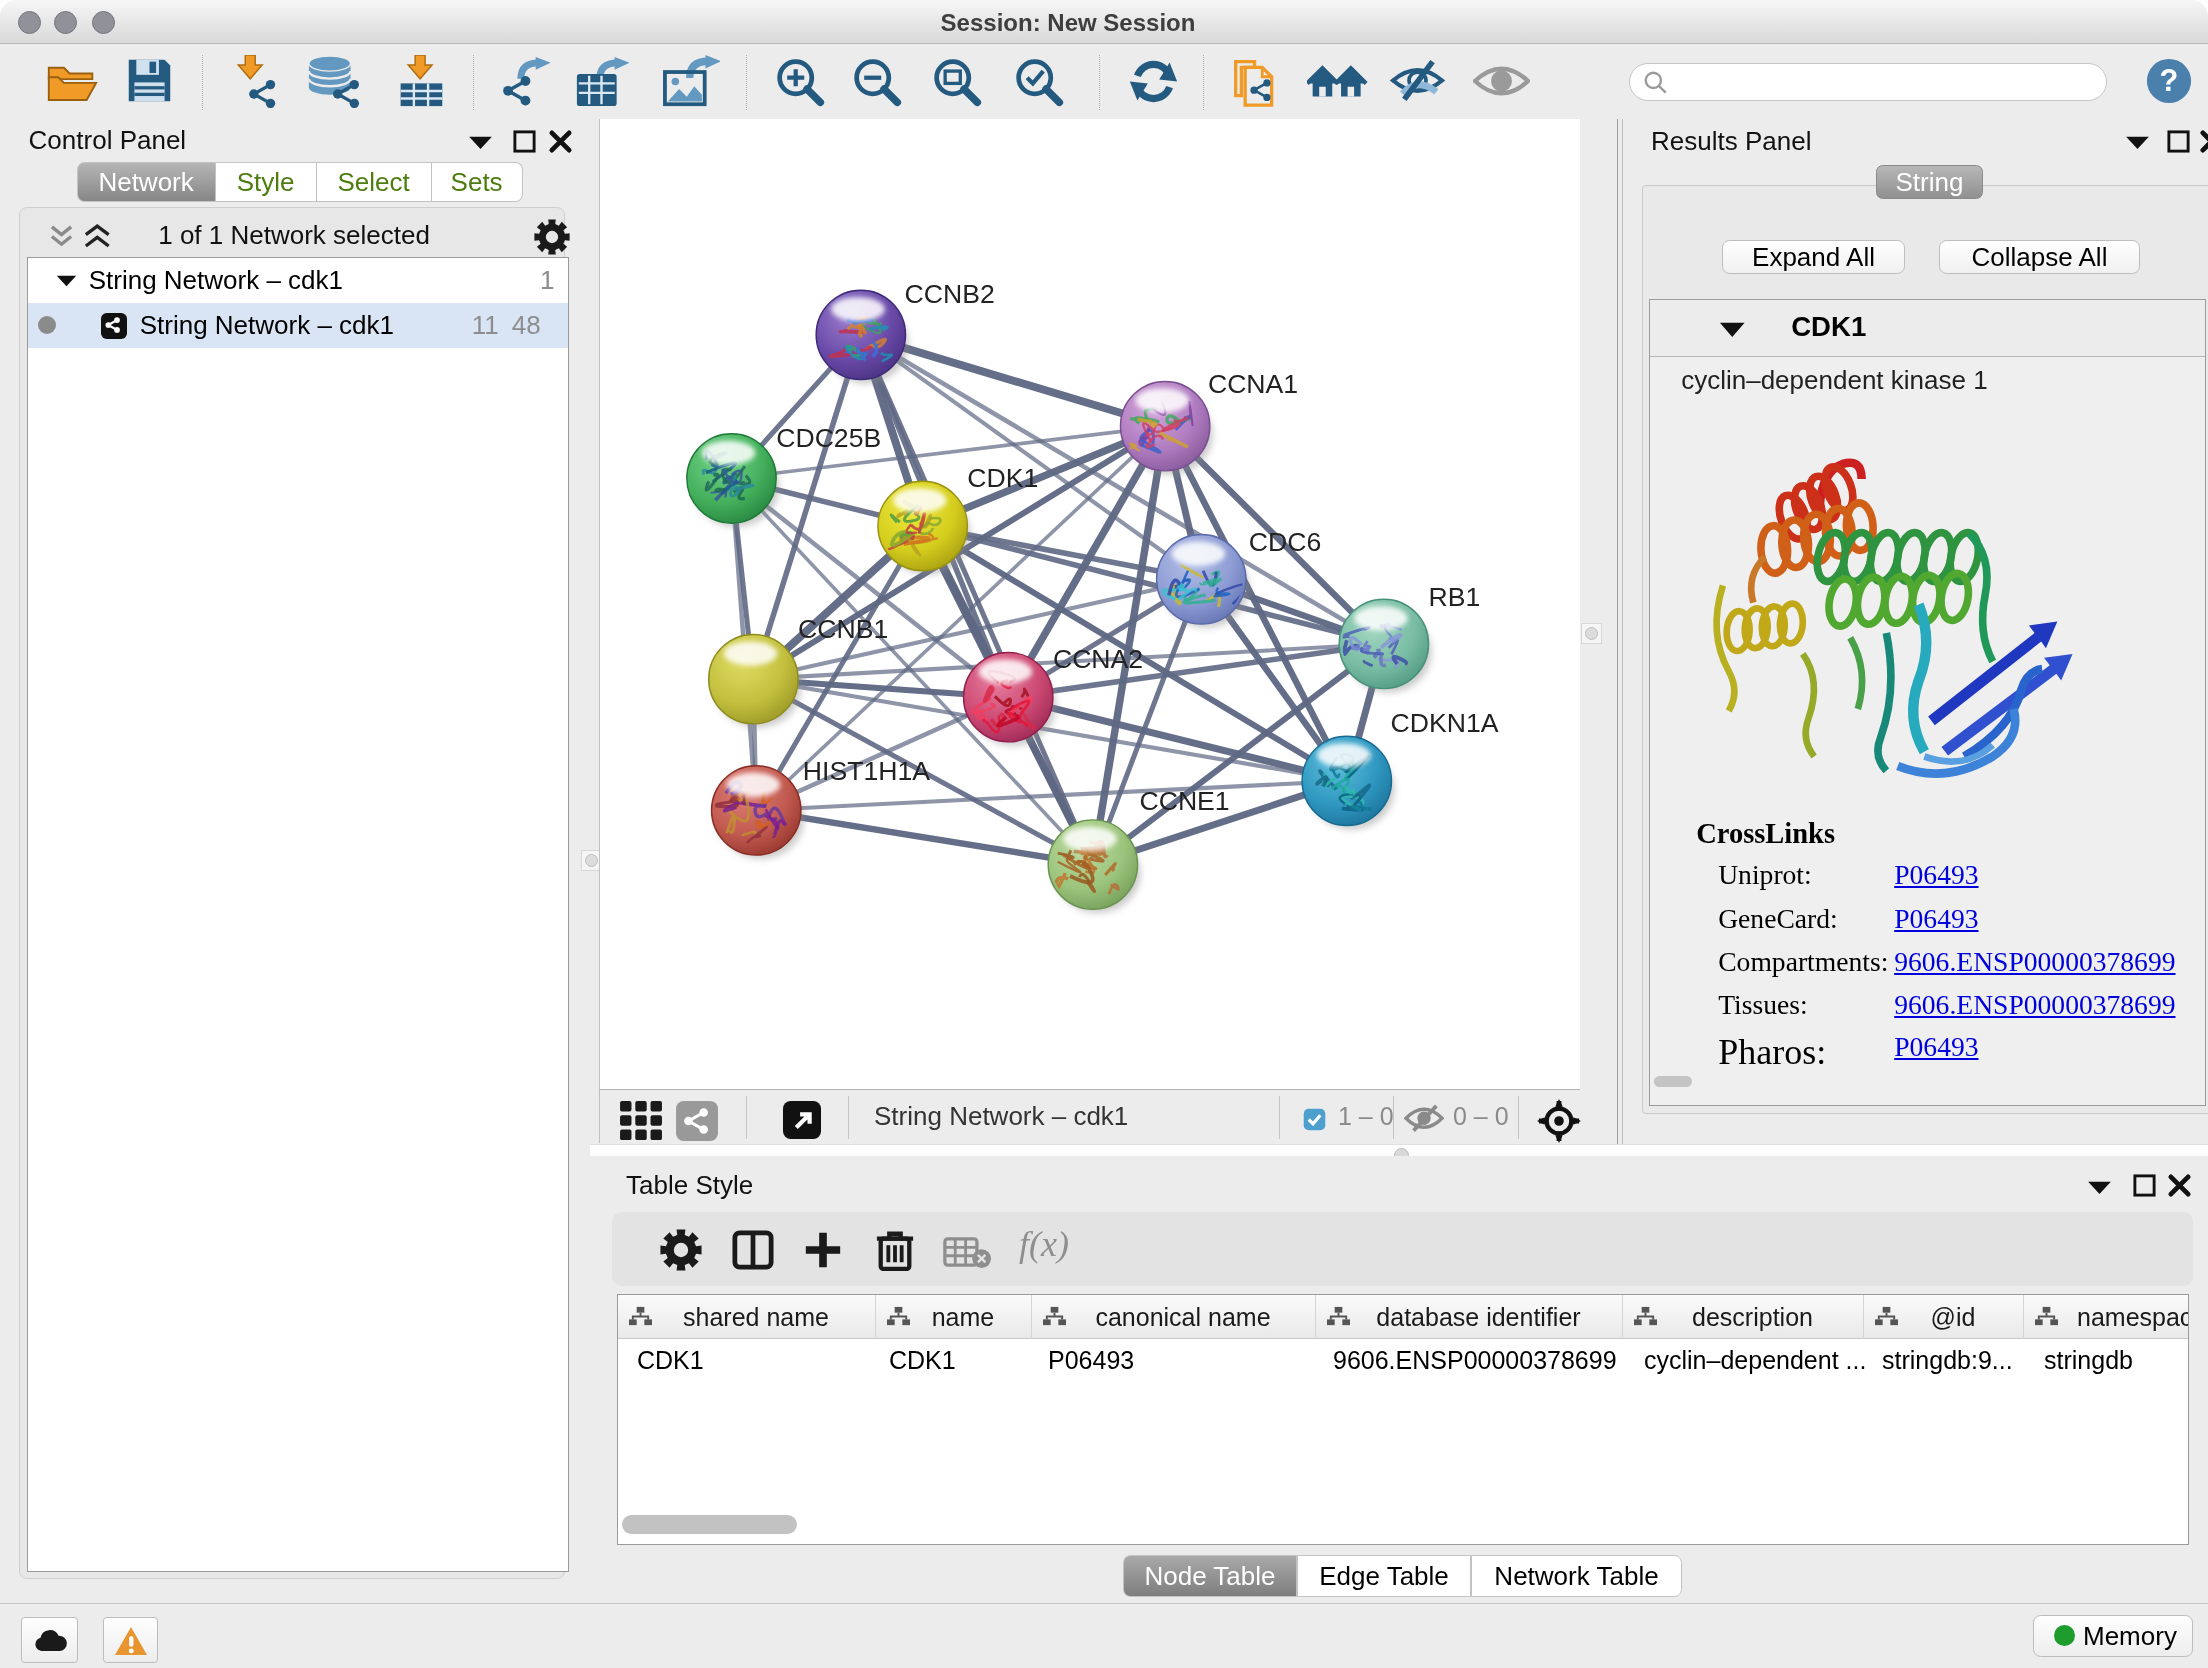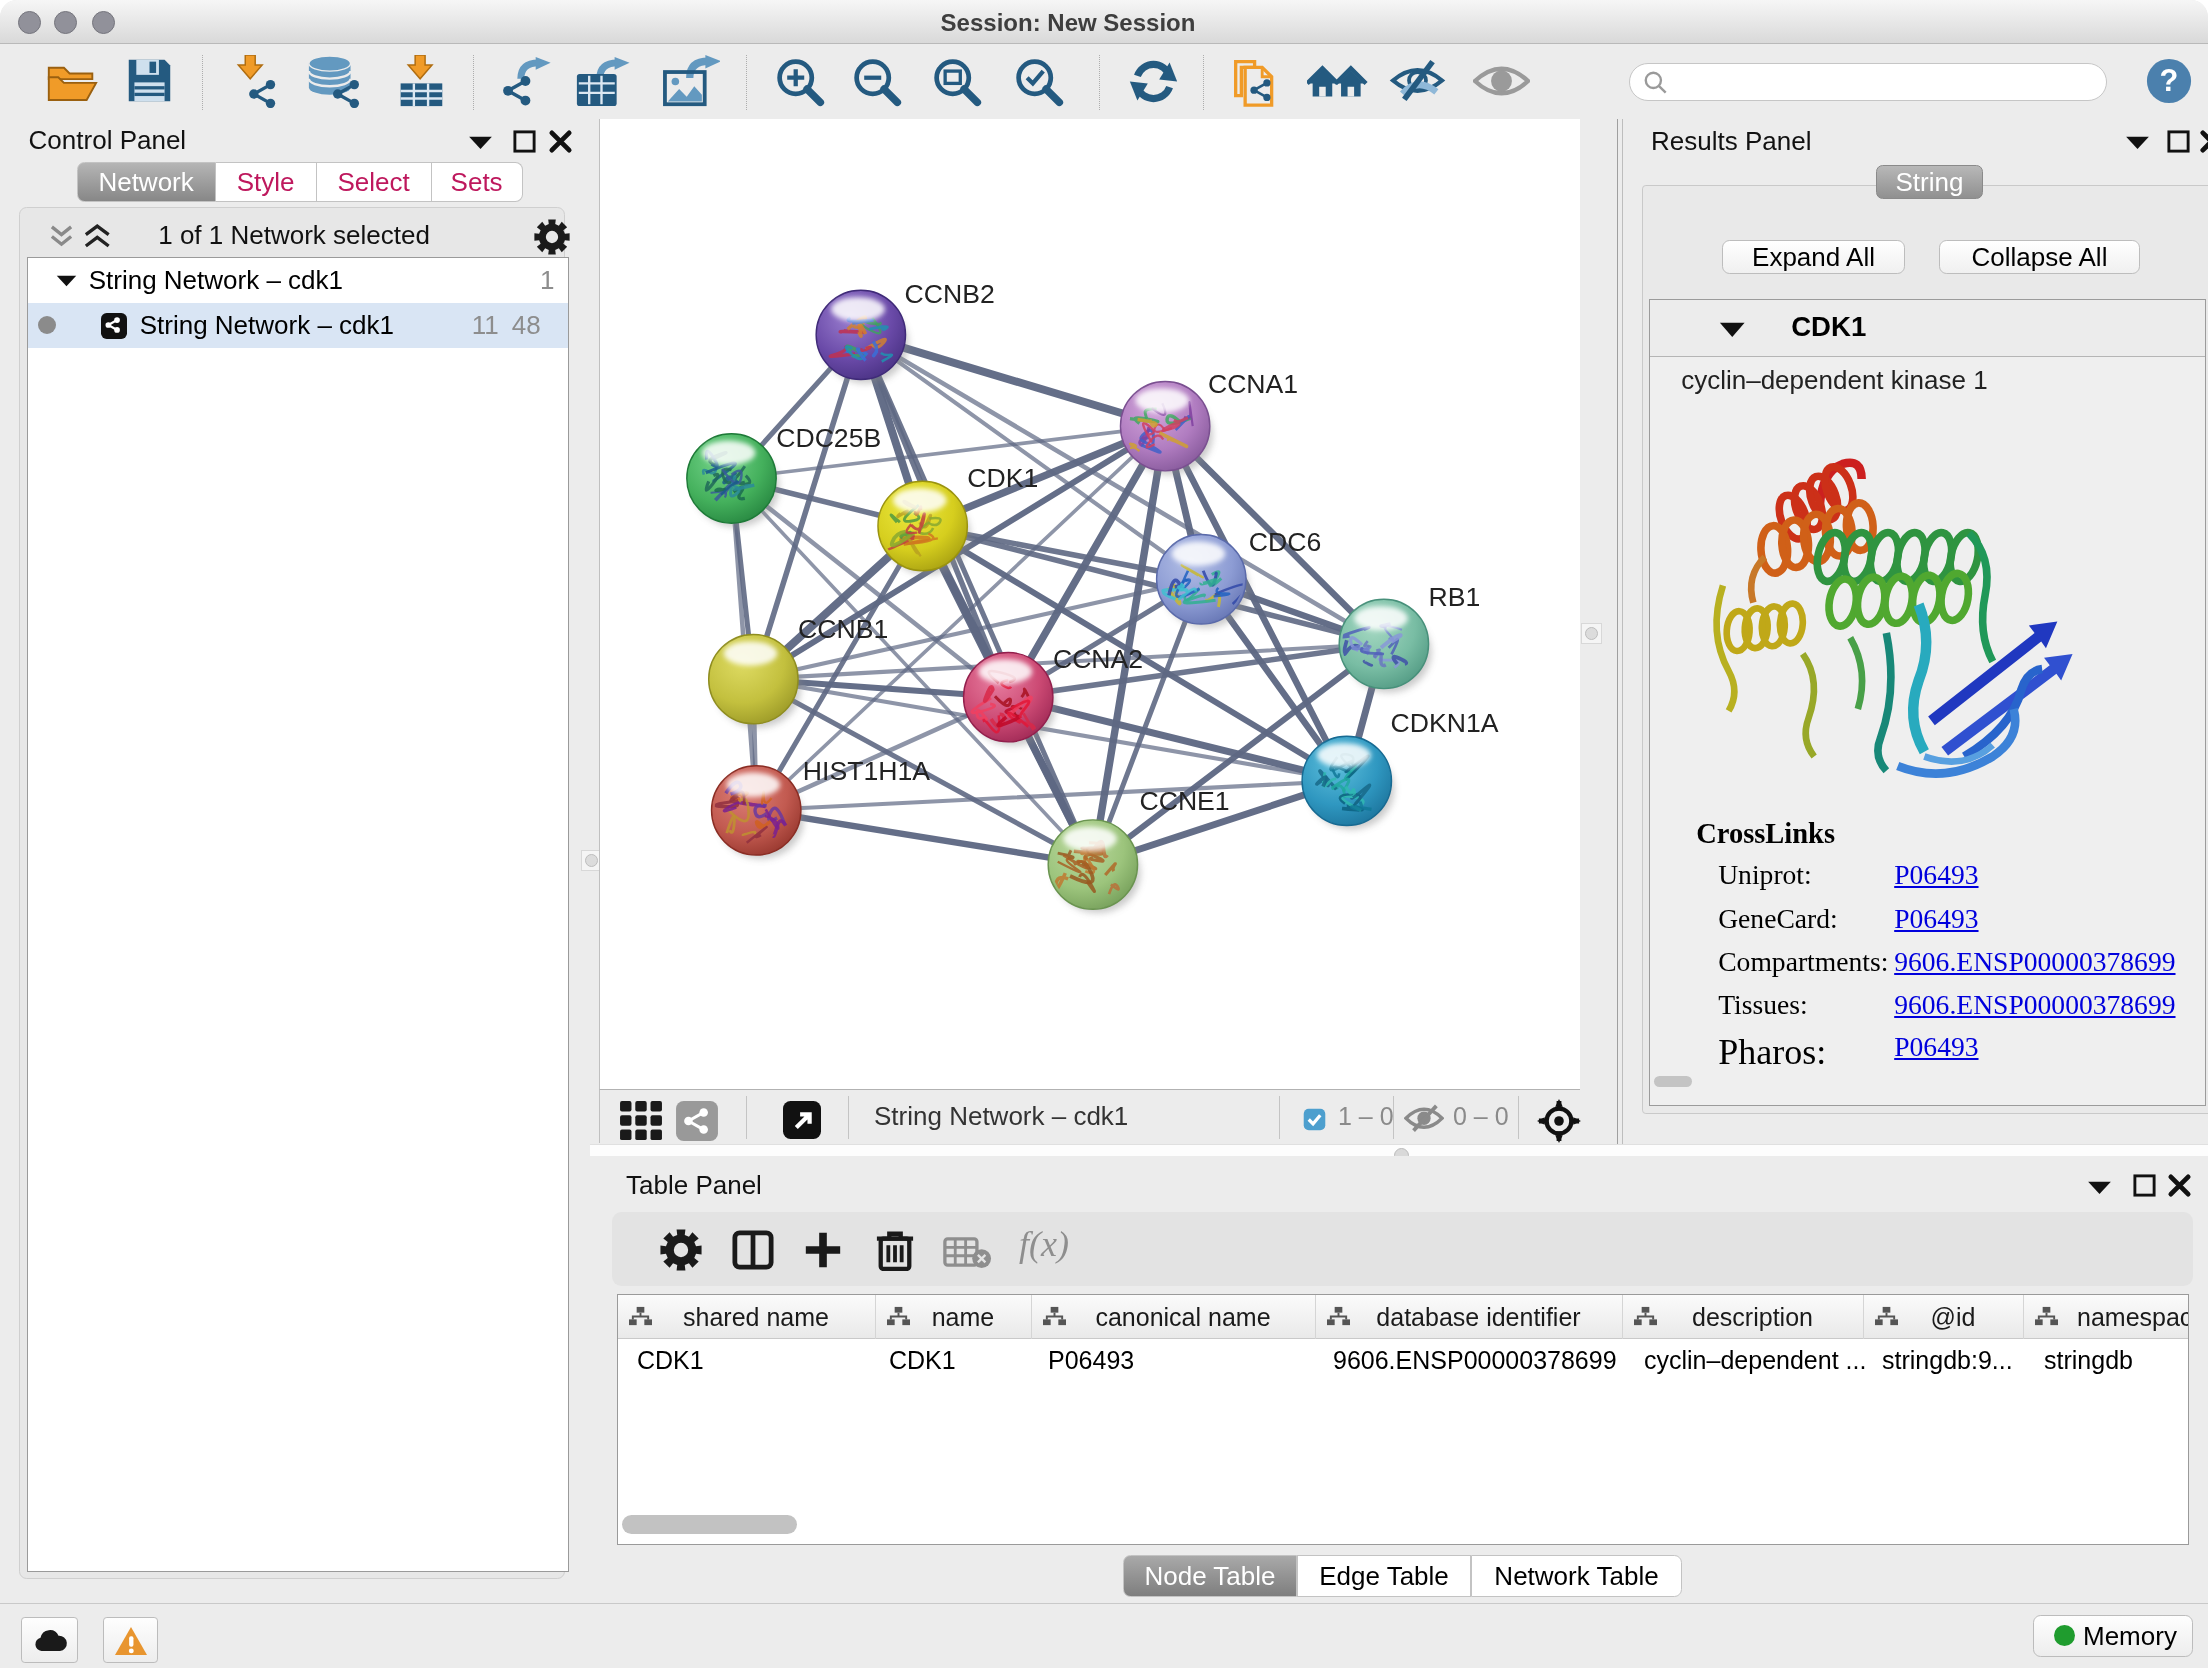--- a/index.html
+++ b/index.html
@@ -12,21 +12,21 @@
 #title { position:absolute; top:8.6px; left:-36px; width:2208px; text-align:center; font-size:24px; font-weight:bold; color:#3e3e3e; }
 
 #toolbar { position:absolute; left:0; top:45px; width:2208px; height:74px; background:#ececec; }
 .tsep { position:absolute; top:9.5px; width:0; height:55px; border-left:1.9px dotted #adadad; }
 #searchbox { position:absolute; left:1629px; top:18px; width:478px; height:38px; background:#fff; border:1.9px solid #c6c6c6; border-radius:19px; }
 
 #cpanel { position:absolute; left:7.6px; top:119px; width:569px; height:1459px; background:#ececec; }
 #cpanel-title { position:absolute; left:21px; top:5.7px; font-size:26px; color:#111; }
 .hdr-ic { position:absolute; top:9.5px; font-size:25px; color:#111; }
 .tabrow { position:absolute; display:flex; }
-.tab { height:40px; line-height:38px; text-align:center; font-size:26px; background:#fff; border:1px solid #c3c3c3; border-left:none; color:#be185d; }
+.tab { height:40px; line-height:38px; text-align:center; font-size:26px; background:#fff; border:1px solid #c3c3c3; border-left:none; color:#4d7c0f; }
 .tab.first { border-left:1px solid #c3c3c3; border-radius:7.6px 0 0 7.6px; }
 .tab.last { border-radius:0 7.6px 7.6px 0; }
 .tab.sel { background:linear-gradient(#b5b5b5,#878787); color:#fff; }
 #cp-inner { position:absolute; left:11.4px; top:88px; width:546px; height:1372px; background:#e7e7e7; border:1px solid #cfcfcf; border-radius:7.6px; }
 #cp-bar { position:absolute; left:7.6px; top:9.5px; width:529px; height:38px; }
 #cp-list { position:absolute; left:6.7px; top:49px; width:542px; height:1315px; background:#fff; border:1px solid #9a9a9a; }
 .row1 { position:absolute; left:0; top:0; width:100%; height:45px; }
 .rowsel { position:absolute; left:0; top:45px; width:100%; height:45px; background:#d9e5f4; }
 
 #netview { position:absolute; left:599px; top:119px; width:981px; height:970px; background:#fff; border-left:1px solid #c0c0c0; }
@@ -776,21 +776,21 @@
           <div style="position:absolute;left:244px;top:731px;font-size:27.6px;font-family:'Liberation Serif', serif;color:#0000dd;text-decoration:underline;">P06493</div>
           <div style="position:absolute;left:3.8px;top:776px;width:38px;height:11.4px;background:#c4c4c4;border-radius:5.7px;"></div>
         </div>
   </div>
   <div style="position:absolute;left:225px;top:46px;width:107px;height:34px;background:linear-gradient(#b8b8b8,#909090);border:1px solid #8a8a8a;border-radius:6.7px;text-align:center;font-size:26px;color:#fff;line-height:32px;">String</div>
   <div class="btn" style="left:71px;top:121px;width:183px;height:34px;line-height:32px;">Expand All</div>
   <div class="btn" style="left:288px;top:121px;width:201px;height:34px;line-height:32px;">Collapse All</div>
 </div>
 
 <div id="tpanel">
-  <div style="position:absolute;left:36px;top:14.3px;font-size:26px;color:#111;">Table Panel</div>
+  <div style="position:absolute;left:36px;top:14.3px;font-size:26px;color:#111;">Table Style</div>
   <svg class="hdr-ic" style="left:1496px;top:23px;" width="27" height="17" viewBox="0 0 28 18">
         <path d="M2 3 L26 3 L14 16 Z" fill="#111"></path>
       </svg>
   <svg class="hdr-ic" style="left:1542px;top:17px;" width="25" height="25" viewBox="0 0 26 26">
         <rect x="3" y="3" width="20" height="20" fill="none" stroke="#111" stroke-width="3"></rect>
       </svg>
   <svg class="hdr-ic" style="left:1577px;top:17px;" width="25" height="25" viewBox="0 0 26 26">
         <path d="M4 4 L22 22 M22 4 L4 22" stroke="#111" stroke-width="5" stroke-linecap="round"></path>
       </svg>
   <div id="ttoolbar">

